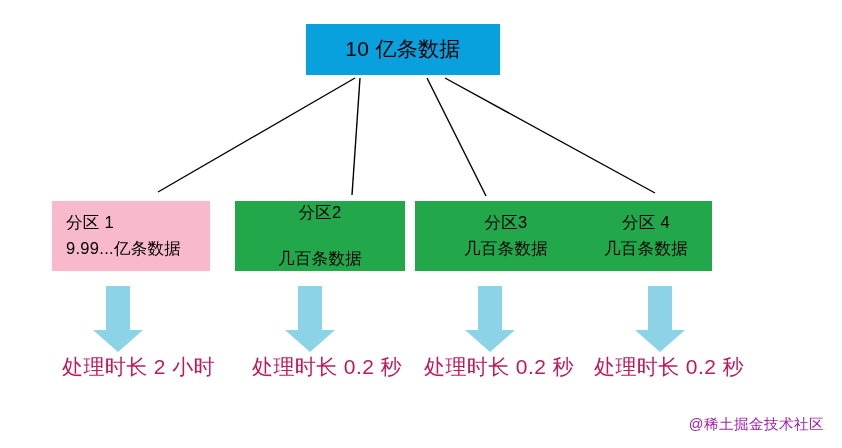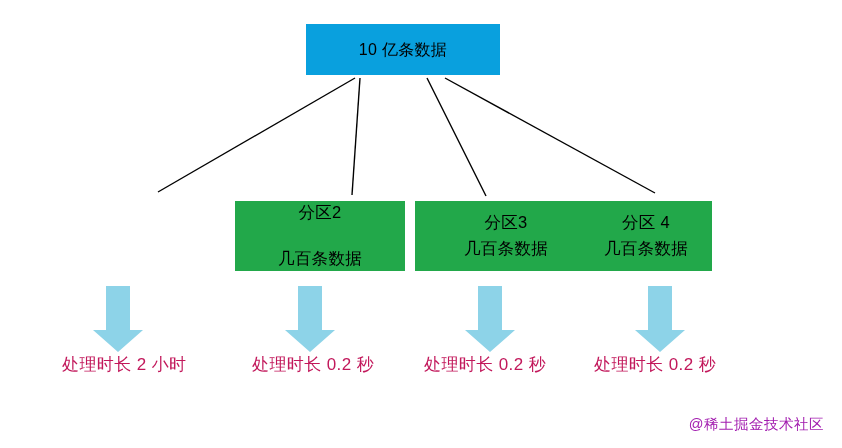--- a/index.html
+++ b/index.html
@@ -35,21 +35,21 @@
   
   #source-box {
     left: 306px;
     top: 24px;
     width: 194px;
     height: 51px;
     background: #09a0de;
     align-items: center;
     text-align: center;
   }
-  #source-box .line { font-size: 16px; }
+  #source-box .line { font-size: 21px; }
 
   
   .partition {
     height: 70px;
     padding: 0 14px;
   }
   .partition.pink {
     background: #f9b9cc;
     align-items: flex-start;
     text-align: left;
@@ -63,21 +63,21 @@
 
   #partition-1 { left: 52px;  top: 201px; width: 158px; }
   #partition-2 { left: 235px; top: 201px; width: 170px; justify-content: space-between; }
   #partition-3 { left: 415px; top: 201px; width: 182px; }
   #partition-4 { left: 580px; top: 201px; width: 132px; }
 
   
   .result-label {
     position: absolute;
     color: #c2185b;
-    font-size: 17px;
+    font-size: 21px;
     white-space: nowrap;
     letter-spacing: 0.4px;
   }
   #result-1 { left: 62px;  top: 353px; }
   #result-2 { left: 252px; top: 353px; }
   #result-3 { left: 424px; top: 353px; }
   #result-4 { left: 594px; top: 353px; }
 
   
   #connectors, #down-arrows {
@@ -130,20 +130,24 @@
     <g>
       <line x1="445" y1="78" x2="655" y2="193"></line>
       <polyline points="630,192 657,194 650,175" fill="none"></polyline>
     </g>
   </svg>
 
   <div class="box" id="source-box">
     <span class="line">10 亿条数据</span>
   </div>
 
+  <div class="box partition pink" id="partition-1">
+    <span class="line title">分区 1</span>
+    <span class="line">9.99...亿条数据</span>
+  </div>
 
   <div class="box partition green" id="partition-2">
     <span class="line title">分区2</span>
     <span class="line">几百条数据</span>
   </div>
 
   <div class="box partition green" id="partition-3">
     <span class="line title">分区3</span>
     <span class="line">几百条数据</span>
   </div>

